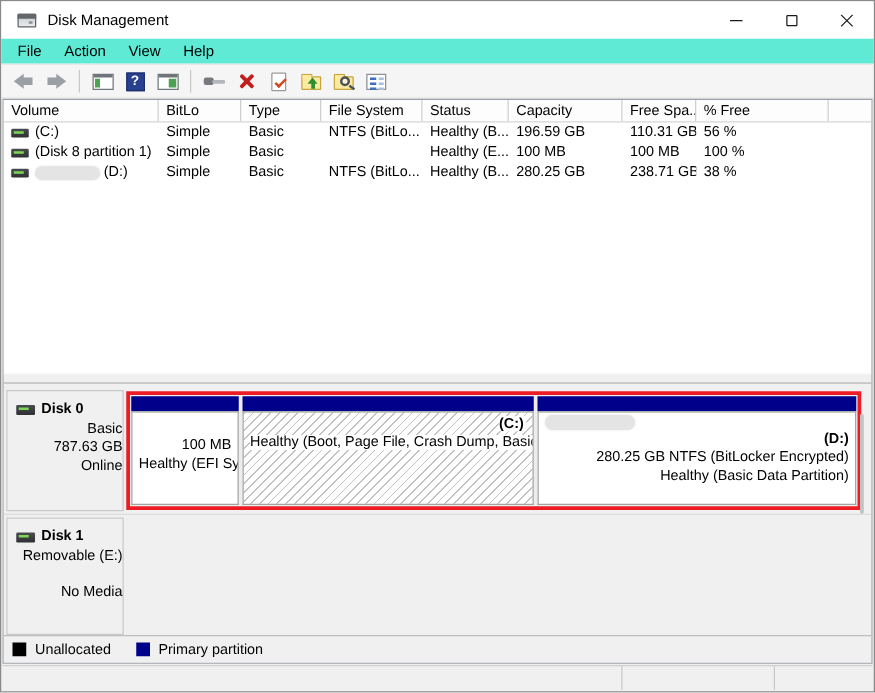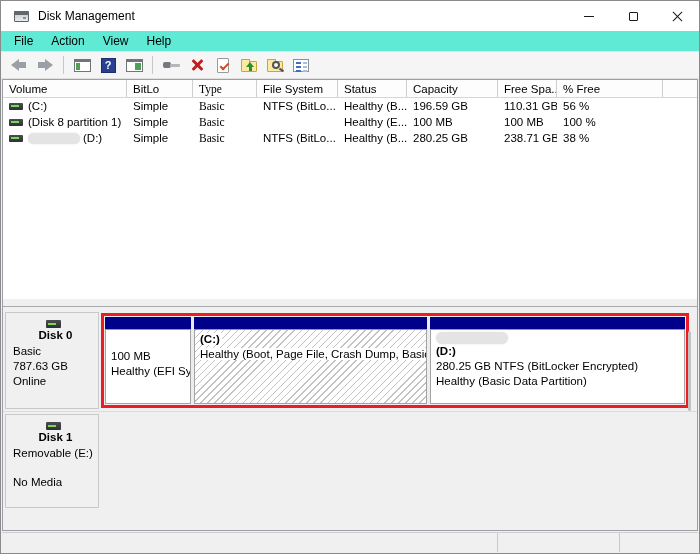--- a/index.html
+++ b/index.html
@@ -55,45 +55,45 @@
   .fold-arrow { position:absolute; left:4px; top:0px; width:8px; height:9px; }
   .fold-arrow::before { content:""; position:absolute; left:0; top:0; border-left:4px solid transparent; border-right:4px solid transparent; border-bottom:5px solid #2f8f2f; }
   .fold-arrow::after { content:""; position:absolute; left:2.5px; top:4px; width:3px; height:5px; background:#2f8f2f; }
   .mag { position:absolute; left:4px; top:-1px; width:8px; height:8px; border:2px solid #4f5459; border-radius:50%; background:rgba(255,255,255,.65); }
   .mag::after { content:""; position:absolute; left:5px; top:6px; width:5px; height:2px; background:#4f5459; transform:rotate(35deg); }
   .props-ico { width:16px; height:13px; background:#fff; border:1px solid #8a8f94; position:relative; }
   .props-ico::before { content:""; position:absolute; left:2px; top:2px; width:5px; height:2px; background:#3f6fbf; box-shadow:0 4px 0 #3f6fbf, 0 8px 0 #3f6fbf; }
   .props-ico::after { content:""; position:absolute; left:9px; top:2px; width:4px; height:2px; background:#a9bedf; box-shadow:0 4px 0 #a9bedf, 0 8px 0 #a9bedf; }
 
   
-  .client { position:absolute; top:78px; left:1px; right:1px; bottom:22px; border:1px solid #9aa0a6; background:#fff; display:flex; flex-direction:column; }
+  .client { position:absolute; top:78px; left:1px; right:1px; bottom:22px; border:1px solid #9aa0a6; background:#fff; display:flex; flex-direction:column;text-align:right; }
 
   
   .listpane { height:218px; background:#fff; overflow:hidden; }
   .vheader { display:flex; height:18px; align-items:center; background:#fdfdfd; border-bottom:1px solid #d6d6d6; }
   .vh-cell { height:100%; display:flex; align-items:center; padding-left:6px; font-size:11.5px; color:#000; border-right:1px solid #cfcfcf; overflow:hidden; white-space:nowrap; }
   .vh-fill { flex:1; height:100%; }
-  .c-vol{width:124px;} .c-layout{width:66px;} .c-type{width:64px;font-family:Liberation Serif, serif;} .c-fs{width:81px;} .c-status{width:69px;} .c-cap{width:91px;} .c-free{width:59px;} .c-pct{width:106px;}
+  .c-vol{width:124px;} .c-layout{width:66px;} .c-type{width:64px;} .c-fs{width:81px;} .c-status{width:69px;} .c-cap{width:91px;} .c-free{width:59px;} .c-pct{width:106px;}
   .vrow { display:flex; height:16px; align-items:center; }
   .v-cell { height:100%; display:flex; align-items:center; padding-left:6px; font-size:11.5px; color:#000; overflow:hidden; white-space:nowrap; }
   .drv { display:inline-block; width:14px; height:7px; background:linear-gradient(#4a4d50,#2e3033); border-radius:1px; position:relative; margin-right:5px; flex:none; }
   .drv::after { content:""; position:absolute; left:2px; top:2.5px; width:8px; height:2px; background:#7ed657; }
   .blob { display:inline-block; background:#e4e4e4; border-radius:6px; box-shadow:0 0 2px #e4e4e4; vertical-align:middle; }
   .blob.row { width:52px; height:11px; margin-right:3px; flex:none; }
   .blob.part { width:72px; height:12px; margin-right:5px; }
 
   
   .splitter { height:9px; background:#f0f0f0; border-top:1px solid #ffffff; border-bottom:1px solid #a9a9a9; }
 
   
   .diskpane { flex:1; background:#f0f0f0; position:relative; overflow:hidden; }
   .disk-info { position:absolute; left:2px; width:94px; border:1px solid #c9c9c9; background:#f0f0f0; padding:7px 0 0 7px; font-size:11.5px; line-height:15px; color:#000; }
   .d0-info { top:5px; height:97px; }
   .d1-info { top:107px; height:94px; }
-  .disk-title { display:flex; align-items:center; font-weight:bold; margin-bottom:1px;flex-direction:column; }
+  .disk-title { display:flex; align-items:center; font-weight:bold; margin-bottom:1px; }
   .disk-title .drv { width:15px; height:8px; }
   .info-gap { height:14px; }
   .row-sep { position:absolute; left:0; right:0; top:104px; height:1px; background:#dcdcdc; }
   .sel-box { position:absolute; left:98px; top:6px; width:588px; height:95px; border:3px solid #ed1c24; background:#ededed; display:flex; gap:3px; padding:1px; }
   .part { display:flex; flex-direction:column; min-width:0; }
   .part-efi { width:86px; flex:none; }
   .part-c { width:233px; flex:none; }
   .part-d { flex:1; }
   .part-bar { height:12px; background:#00008B; flex:none; }
   .part-body { flex:1; border:1px solid #a3a3a3; border-top:1px solid #969696; background:#fff; padding:2px 5px; overflow:hidden; font-size:11.5px; line-height:15px; color:#000; }
@@ -300,20 +300,30 @@
             <b>Disk 1</b>
           </div>
         <div>Removable (E:)</div>
         <div class="info-gap"></div>
         <div>No Media</div>
       </div>
 
       <div class="vscroll-sliver"></div>
     </div>
 
+    <div class="legend">
+      <div class="legend-entry">
+        <span class="sw sw-unalloc"></span>
+        <span>Unallocated</span>
+      </div>
+      <div class="legend-entry">
+        <span class="sw sw-primary"></span>
+        <span>Primary partition</span>
+      </div>
+    </div>
   </div>
 
   <div class="statusbar">
     <div class="sb-pane sb-1"></div>
     <div class="sb-pane sb-2"></div>
     <div class="sb-pane sb-3"></div>
   </div>
 
 </div>
 

